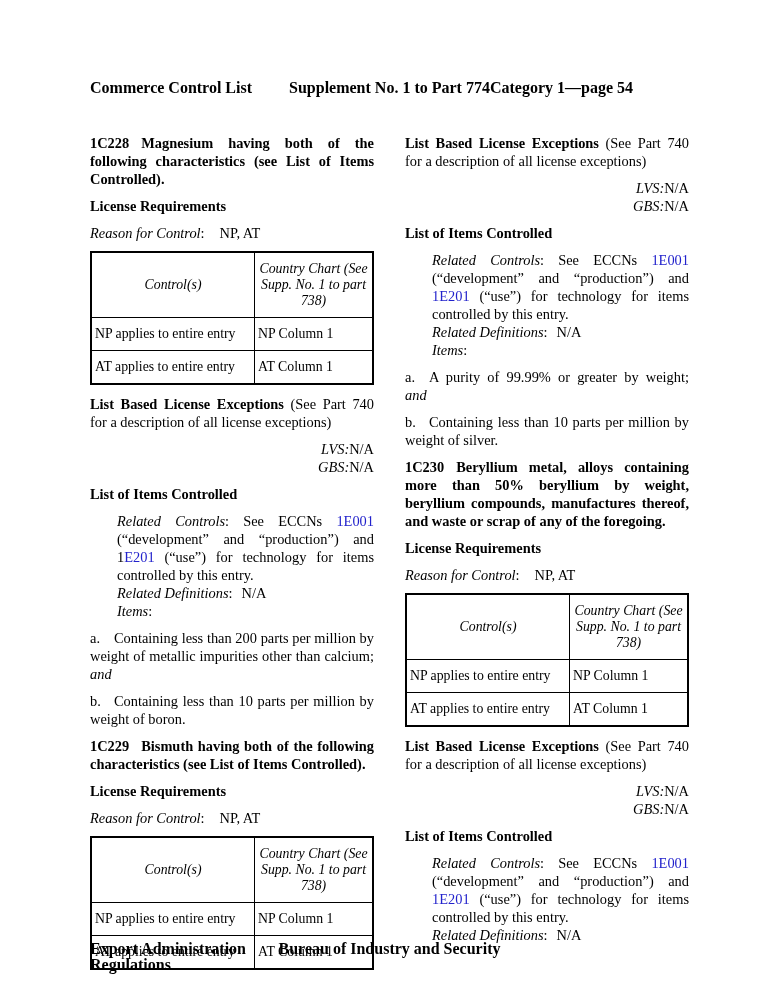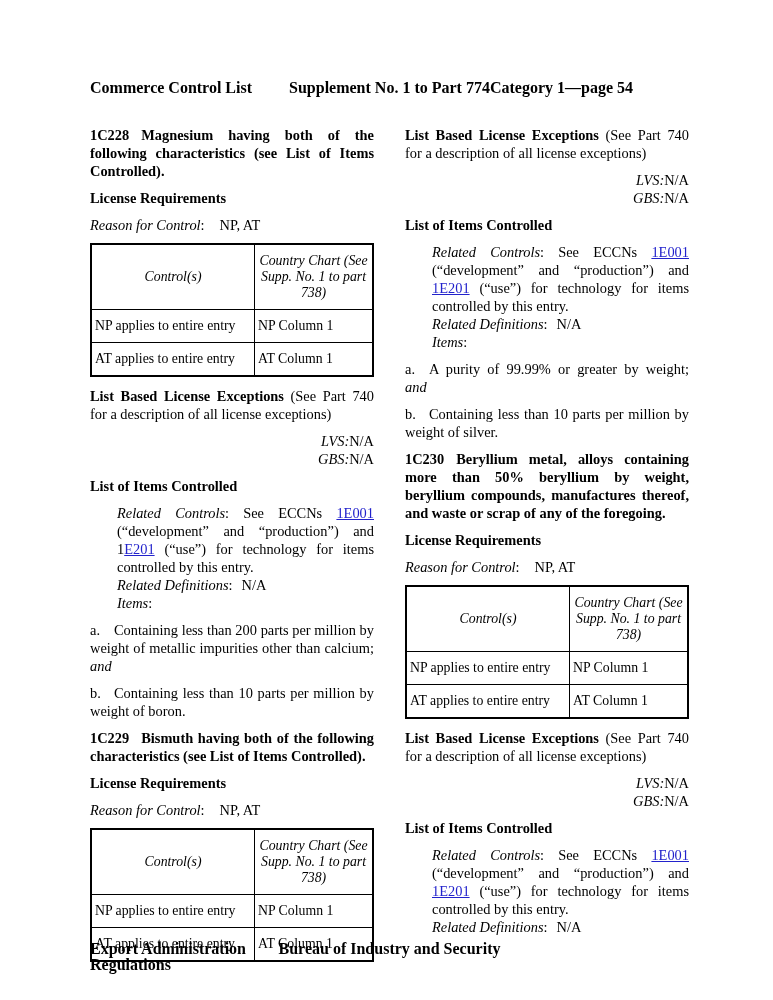--- a/index.html
+++ b/index.html
@@ -21,21 +21,21 @@
     line-height:16px;
   }
   .page-header { margin-bottom:30px; }
   .hc { text-align:center; }
   .hr { text-align:left; }
   .page-footer { position:absolute; left:90px; right:84px; top:941px; }
 
   .cols { display:flex; gap:31px; }
   .col { flex:1 1 0; min-width:0; font-size:14.4px; line-height:18px; text-align:justify; }
 
-  .col p { margin:0 0 9px 0; }
+  .col p { margin:8px 0 9px 0; }
   .b { font-weight:bold; }
   .i { font-style:italic; }
 
   .ecn-heading { font-weight:bold; }
   .ecn-code { display:inline-block; margin-right:12px; }
   .section-gap { margin-top:22px; }
 
   .reason { margin-left:27px; text-align:left; margin-bottom:10px; }
   .gap-left { margin-left:15px; }
   .gap-left-sm { margin-left:9px; }
@@ -60,21 +60,20 @@
   .exline { margin:0 0 0 24px !important; text-align:right; }
   .ex-label { display:inline-block; width:44px; font-style:italic; }
 
   .rc-block { margin-left:27px; margin-bottom:9px; }
   .rc-block p { margin:0; }
 
   .item-marker { display:inline-block; width:24px; }
 
   a.link {
     color:var(--link-blue, #2222cc);
-    text-decoration:underline;
     cursor:pointer;
   }
 </style>
 </head>
 <body>
 
 <div class="page">
 
   <div class="page-header">
     <span>Commerce Control List</span>

